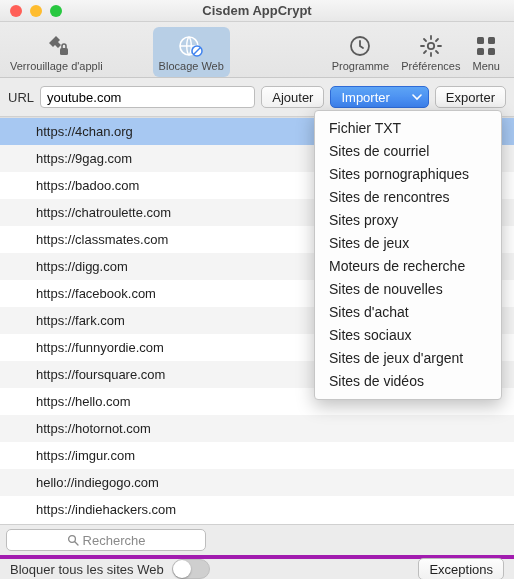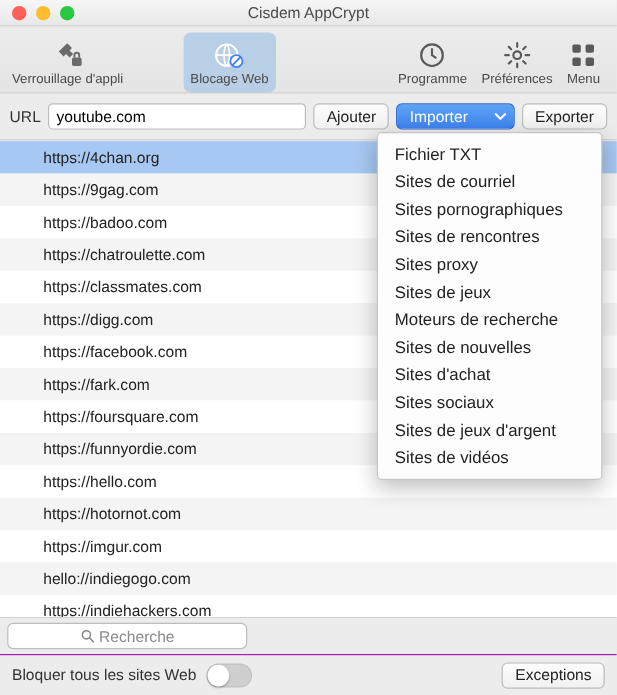--- a/index.html
+++ b/index.html
@@ -3,41 +3,41 @@
 <meta charset="utf-8">
 <style>
   * { margin: 0; padding: 0; box-sizing: border-box; font-family: -apple-system, BlinkMacSystemFont, "Helvetica Neue", sans-serif; }
   body { width: 514px; height: 579px; background: #ececec; display: flex; flex-direction: column; overflow: hidden; }
   .titlebar { height: 22px; display: flex; align-items: center; position: relative; background: linear-gradient(#f6f6f6,#e8e8e8); border-bottom: 1px solid #d0d0d0; }
   .traffic { display: flex; gap: 8px; padding-left: 10px; }
   .tl { width: 12px; height: 12px; border-radius: 50%; }
   .tl.red { background: #ff5f57; }
   .tl.yellow { background: #febc2e; }
   .tl.green { background: #28c840; }
-  .title { position: absolute; left: 0; right: 0; text-align: center; font-size: 13px; color: #4a4a4a; }
+  .title { position: absolute; left: 0; right: 0; text-align: center; font-size: 13px; color: #4a4a4a; font-weight: bold; }
   .toolbar { height: 56px; display: flex; align-items: center; padding: 4px 8px 0 4px; background: linear-gradient(#ececec,#e4e4e4); border-bottom: 1px solid #c8c8c8; }
   .tool { display: flex; flex-direction: column; align-items: center; justify-content: center; height: 50px; font-size: 11px; color: #4a4a4a; padding: 2px 6px; border-radius: 6px; }
   .tool.active { background: #b8cfe6; margin-left: 44px; }
   .tool .icon { height: 28px; display: flex; align-items: center; justify-content: center; }
   .grow { flex: 1; }
   .urlbar { display: flex; align-items: center; gap: 6px; padding: 8px 8px; background: #ececec; border-bottom: 1px solid #d0d0d0; }
   .url-label { font-size: 13px; color: #333; }
   .url-input { flex: 1; height: 22px; border: 1px solid #bdbdbd; border-radius: 4px; padding: 2px 6px; font-size: 13px; background: #fff; }
   .btn { height: 22px; border: 1px solid #bdbdbd; border-radius: 5px; background: linear-gradient(#fdfdfd,#f1f1f1); font-size: 13px; padding: 0 10px; color: #222; }
   .btn.primary { background: linear-gradient(#5da4f5,#3e82ef); color: #fff; border-color: #2f6bd6; display: inline-flex; align-items: center; gap: 22px; padding-right: 6px;}
   .chev { display:inline-block; }
   .list { flex: 1; background: #fff; overflow-y: auto; border-top: 1px solid #e0e0e0; }
   .row { height: 27px; display: flex; align-items: center; padding-left: 36px; font-size: 13px; color: #222; }
   .row:nth-child(even) { background: #f4f4f4; }
   .row.sel { background: #a7c8f2; }
   .dropdown { position: absolute; top: 110px; right: 12px; width: 188px; background: #fdfdfd; border: 1px solid #c6c6c6; border-radius: 4px; box-shadow: 0 6px 18px rgba(0,0,0,0.25); padding: 6px 0; z-index: 10; }
   .dd-item { font-size: 14px; color: #222; padding: 2px 14px; line-height: 19px; }
   .searchbar { padding: 4px 6px; background: #ececec; border-top: 1px solid #d0d0d0; }
   .searchfield { width: 200px; height: 22px; border: 1px solid #bdbdbd; border-radius: 5px; background: #fff; display: flex; align-items: center; justify-content:center; gap:4px; font-size: 13px; color: #8a8a8a; }
-  .bottombar { height: 34px; display: flex; align-items: center; padding: 0 10px; background: #ececec; border-top: 1px solid #a21caf; }
+  .bottombar { height: 24px; display: flex; align-items: center; padding: 0 10px; background: #ececec; border-top: 4px solid #a21caf; }
   .bottombar .label { font-size: 13px; color: #333; }
   .switch { width: 38px; height: 20px; border-radius: 10px; background: #cfcfcf; margin-left: 8px; position: relative; border:1px solid #bfbfbf;}
   .switch .knob { width: 18px; height: 18px; border-radius: 50%; background: #fff; position: absolute; top: 0; left: 0; box-shadow: 0 1px 2px rgba(0,0,0,0.3);}
   svg { display: block; }
 </style>
 </head>
 <body>
 
 <div class="titlebar">
   <div class="traffic">
@@ -120,22 +120,22 @@
 
 <div class="list" id="url-list">
     <div class="row sel">https://4chan.org</div>
     <div class="row">https://9gag.com</div>
     <div class="row">https://badoo.com</div>
     <div class="row">https://chatroulette.com</div>
     <div class="row">https://classmates.com</div>
     <div class="row">https://digg.com</div>
     <div class="row">https://facebook.com</div>
     <div class="row">https://fark.com</div>
+    <div class="row">https://funnyordie.com</div>
     <div class="row">https://foursquare.com</div>
-    <div class="row">https://funnyordie.com</div>
     <div class="row">https://hello.com</div>
     <div class="row">https://hotornot.com</div>
     <div class="row">https://imgur.com</div>
     <div class="row">hello://indiegogo.com</div>
     <div class="row">https://indiehackers.com</div>
   </div>
 
 <div class="dropdown" id="import-dropdown">
     <div class="dd-item">Fichier TXT</div>
     <div class="dd-item">Sites de courriel</div>

